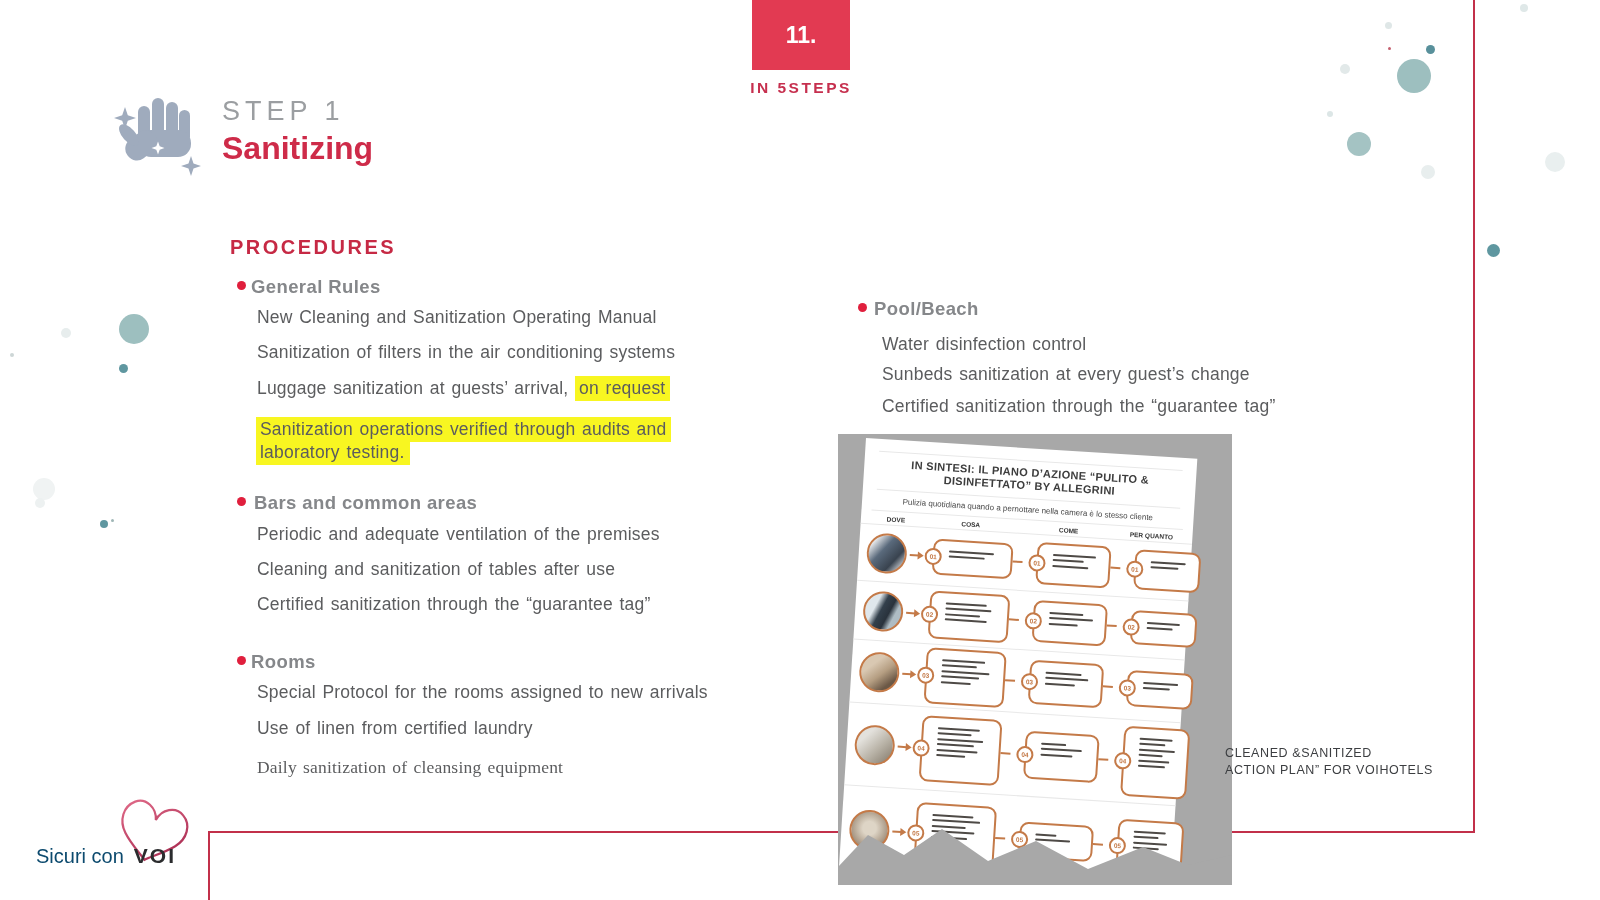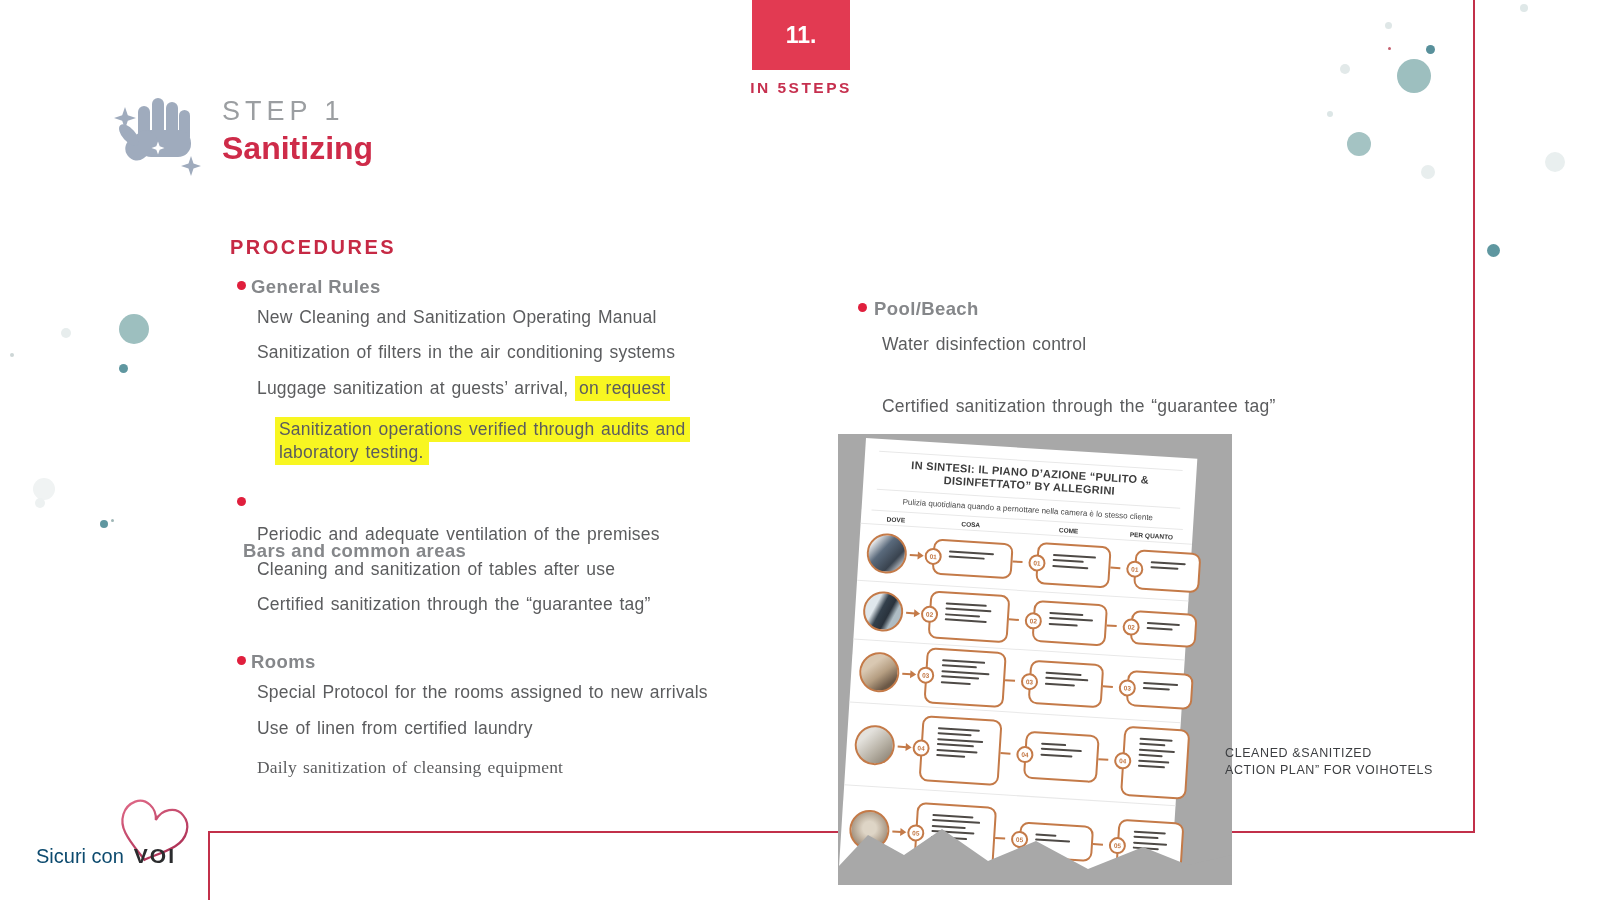--- a/index.html
+++ b/index.html
@@ -129,39 +129,40 @@
 
   <div class="procedures">PROCEDURES</div>
 
   <div class="bullet" style="left:237px;top:281px;"></div>
   <div class="sec-title" style="left:251px;top:276px;">General Rules</div>
   <div class="item" style="left:257px;top:307px;"><span>New Cleaning and Sanitization Operating Manual</span></div>
   <div class="item" style="left:257px;top:342px;"><span>Sanitization of filters in the air conditioning systems</span></div>
   <div class="item" style="left:257px;top:378px;">
     <span>Luggage sanitization at guests’ arrival, </span><mark class="hl">on request</mark>
   </div>
-  <div class="item wrap" style="left:275px;top:418px;width:470px;">
+  <div class="item wrap" style="left:256px;top:418px;width:470px;">
     <mark class="hl block">Sanitization operations verified through audits and laboratory testing.</mark>
   </div>
 
   <div class="bullet" style="left:237px;top:497px;"></div>
-  <div class="sec-title" style="left:243px;top:492px;margin-top:48px;">Bars and common areas</div>
+  <div class="sec-title" style="left:254px;top:492px;">Bars and common areas</div>
   <div class="item" style="left:257px;top:524px;"><span>Periodic and adequate ventilation of the premises</span></div>
   <div class="item" style="left:257px;top:559px;"><span>Cleaning and sanitization of tables after use</span></div>
   <div class="item" style="left:257px;top:594px;"><span>Certified sanitization through the “guarantee tag”</span></div>
 
   <div class="bullet" style="left:237px;top:656px;"></div>
   <div class="sec-title" style="left:251px;top:651px;">Rooms</div>
   <div class="item" style="left:257px;top:682px;"><span>Special Protocol for the rooms assigned to new arrivals</span></div>
   <div class="item" style="left:257px;top:718px;"><span>Use of linen from certified laundry</span></div>
   <div class="item" style="left:257px;top:757px;font-family:Liberation Serif, serif;"><span>Daily sanitization of cleansing equipment</span></div>
 
   <div class="bullet" style="left:858px;top:303px;"></div>
   <div class="sec-title" style="left:874px;top:298px;">Pool/Beach</div>
   <div class="item" style="left:882px;top:334px;"><span>Water disinfection control</span></div>
+  <div class="item" style="left:882px;top:364px;"><span>Sunbeds sanitization at every guest’s change</span></div>
   <div class="item" style="left:882px;top:396px;"><span>Certified sanitization through the “guarantee tag”</span></div>
 
   <div class="doc">
     <div class="paper">
       <div class="p-title">IN SINTESI: IL PIANO D’AZIONE “PULITO &amp; DISINFETTATO” BY ALLEGRINI</div>
       <div class="p-sub">Pulizia quotidiana quando a pernottare nella camera è lo stesso cliente</div>
       <div class="p-cols">
         <span class="pc1">DOVE</span>
         <span class="pc2">COSA</span>
         <span class="pc3">COME</span>

